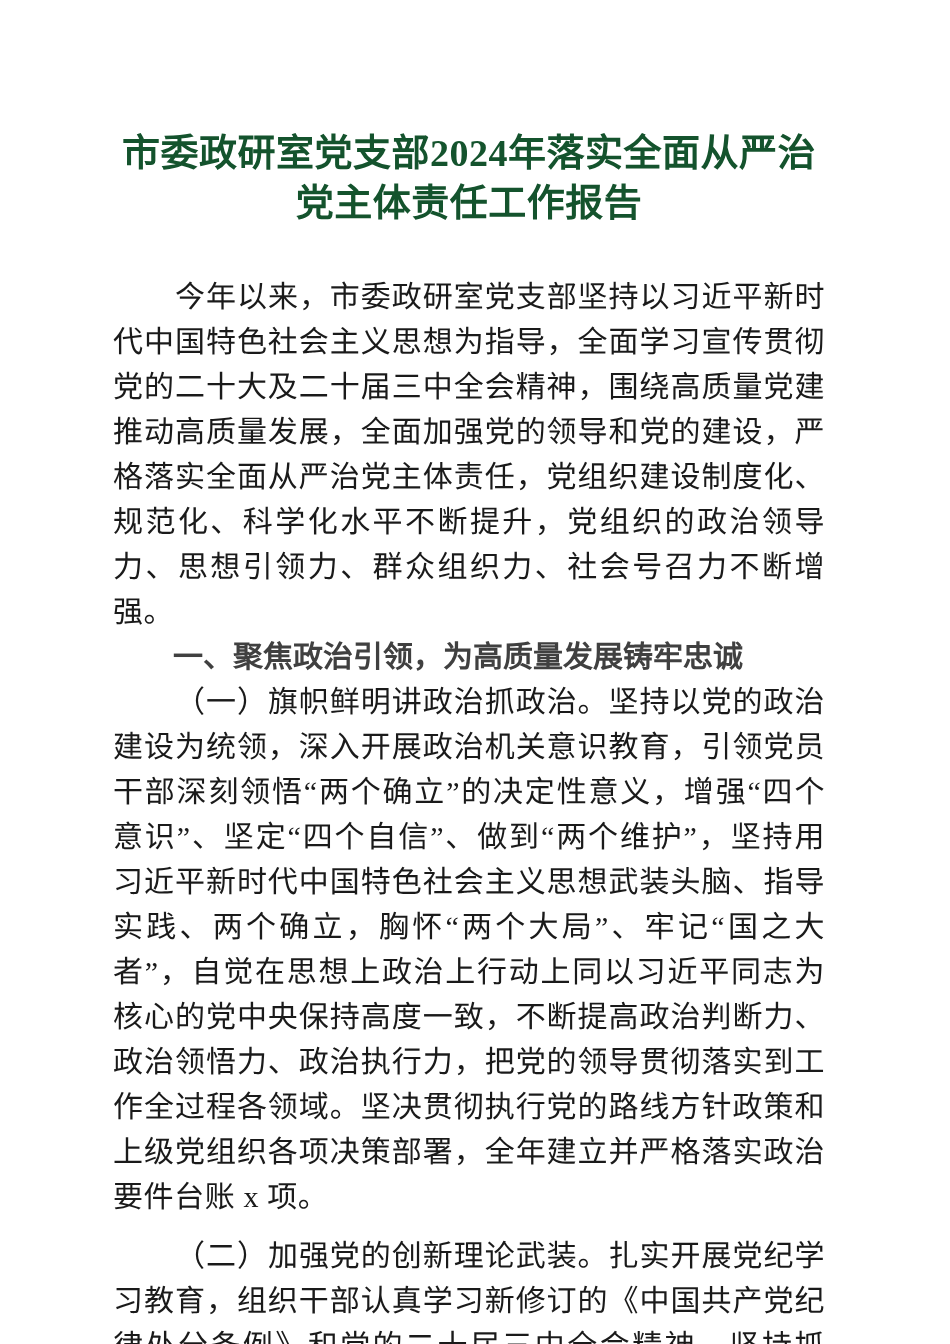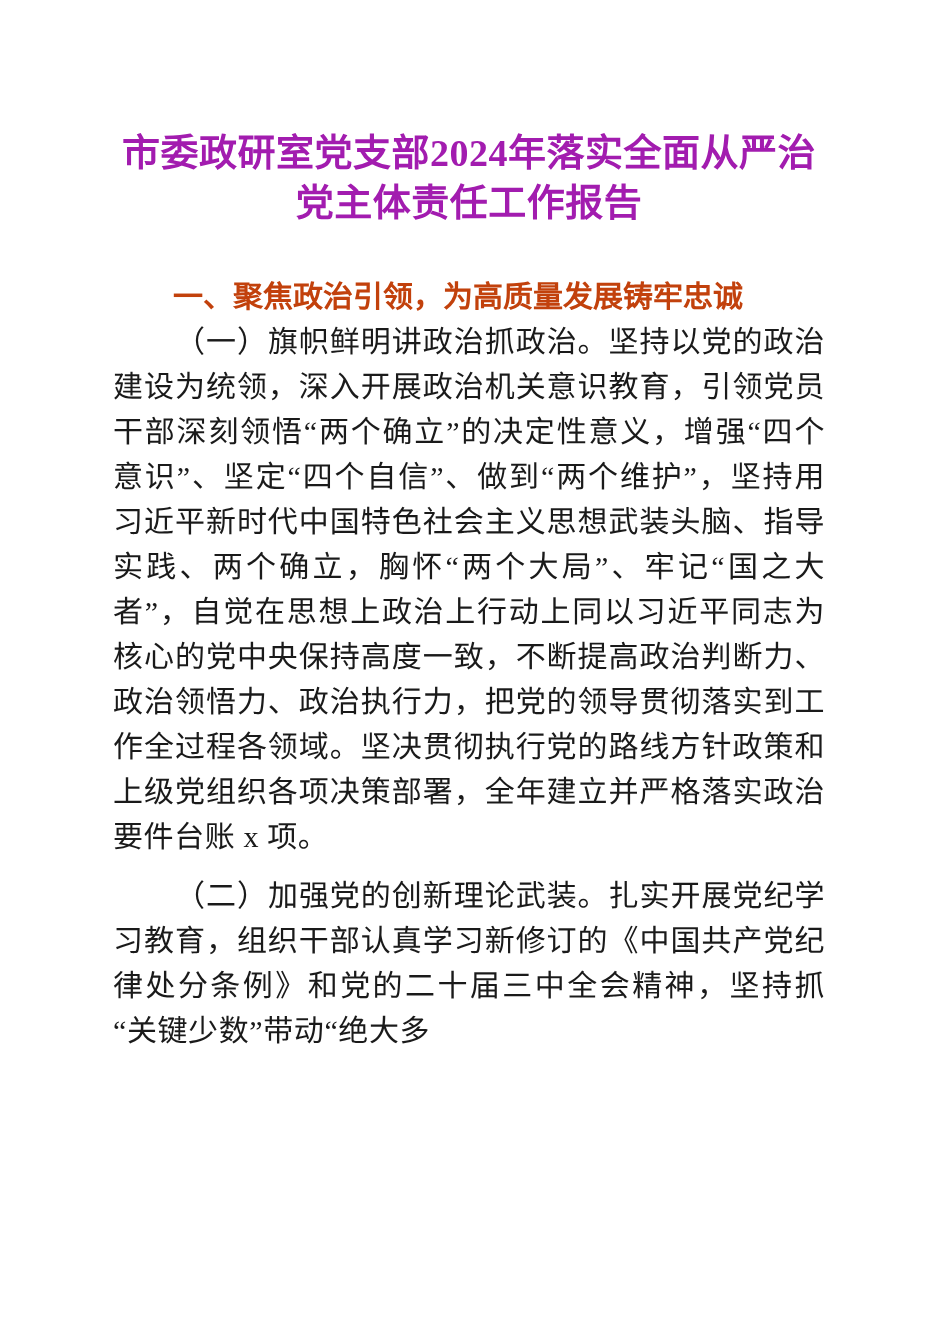--- a/index.html
+++ b/index.html
@@ -25,35 +25,35 @@
     top: 128px;
     width: 712px;
   }
 
   
   .doc-title {
     font-family: "Liberation Serif", "DejaVu Serif", serif;
     font-weight: 700;
     font-size: 38px;
     line-height: 50px;
-    color: #a21caf;
+    color: #14532d;
     text-align: center;
     letter-spacing: 0.5px;
     margin: 0 0 6px 0;
     padding: 0 4px;
     word-break: break-all;
   }
 
   
   .section-heading {
     font-family: "Liberation Sans", "DejaVu Sans", sans-serif;
     font-weight: 700;
     font-size: 30px;
     line-height: 45px;
-    color: #c2410c;
+    color: #404040;
     text-indent: 60px;
     margin: 0;
     letter-spacing: 0px;
     word-break: break-all;
   }
 
   
   .body-para {
     font-family: "Liberation Serif", "DejaVu Serif", serif;
     font-size: 30px;
@@ -79,20 +79,21 @@
 <body>
 
 <div class="page">
 
   <div class="doc-body">
 
     <h1 class="doc-title">市委政研室党支部2024年落实全面从严治党主体责任工作报告</h1>
 
     <div class="spacer-lead"></div>
 
+    <p class="body-para">今年以来，市委政研室党支部坚持以习近平新时代中国特色社会主义思想为指导，全面学习宣传贯彻党的二十大及二十届三中全会精神，围绕高质量党建推动高质量发展，全面加强党的领导和党的建设，严格落实全面从严治党主体责任，党组织建设制度化、规范化、科学化水平不断提升，党组织的政治领导力、思想引领力、群众组织力、社会号召力不断增强。</p>
 
     <h2 class="section-heading">一、聚焦政治引领，为高质量发展铸牢忠诚</h2>
 
     <p class="body-para">（一）旗帜鲜明讲政治抓政治。坚持以党的政治建设为统领，深入开展政治机关意识教育，引领党员干部深刻领悟“两个确立”的决定性意义，增强“四个意识”、坚定“四个自信”、做到“两个维护”，坚持用习近平新时代中国特色社会主义思想武装头脑、指导实践、两个确立，胸怀“两个大局”、牢记“国之大者”，自觉在思想上政治上行动上同以习近平同志为核心的党中央保持高度一致，不断提高政治判断力、政治领悟力、政治执行力，把党的领导贯彻落实到工作全过程各领域。坚决贯彻执行党的路线方针政策和上级党组织各项决策部署，全年建立并严格落实政治要件台账 x 项。</p>
 
     <p class="body-para gap-before">（二）加强党的创新理论武装。扎实开展党纪学习教育，组织干部认真学习新修订的《中国共产党纪律处分条例》和党的二十届三中全会精神，坚持抓“关键少数”带动“绝大多</p>
 
   </div>
 
 </div>

